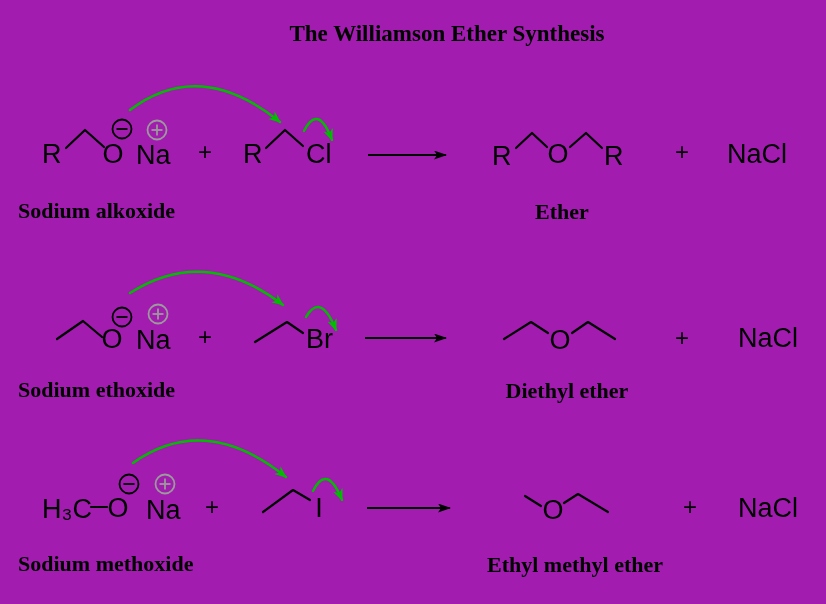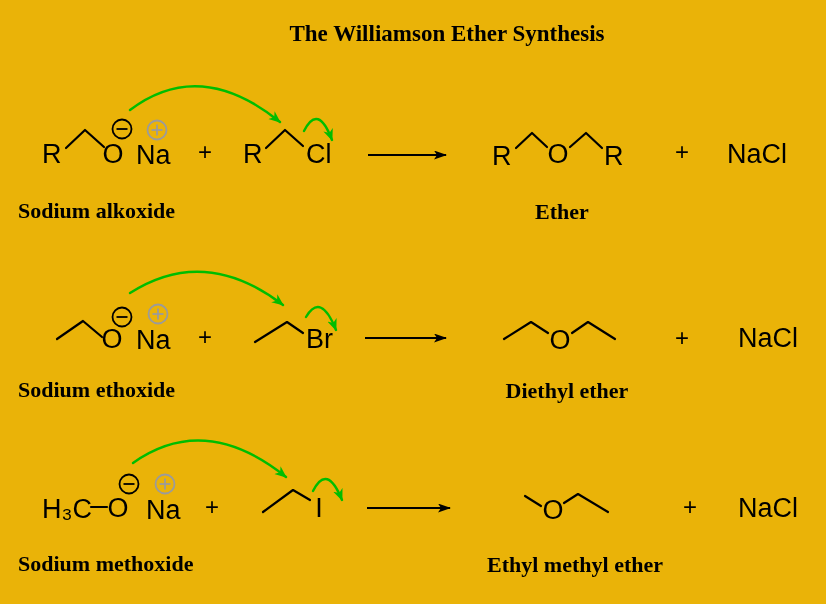--- a/index.html
+++ b/index.html
@@ -7,21 +7,21 @@
     padding: 0;
     background: #ffffff;
     width: 826px;
     height: 604px;
     overflow: hidden;
   }
   .canvas-wrap {
     position: relative;
     width: 826px;
     height: 604px;
-    background: #eab308;
+    background: #a21caf;
   }
   svg { display: block; }
   .title-text {
     font-family: "Liberation Serif", "DejaVu Serif", serif;
     font-weight: bold;
     font-size: 23px;
     fill: #000000;
   }
   .caption-text {
     font-family: "Liberation Serif", "DejaVu Serif", serif;

